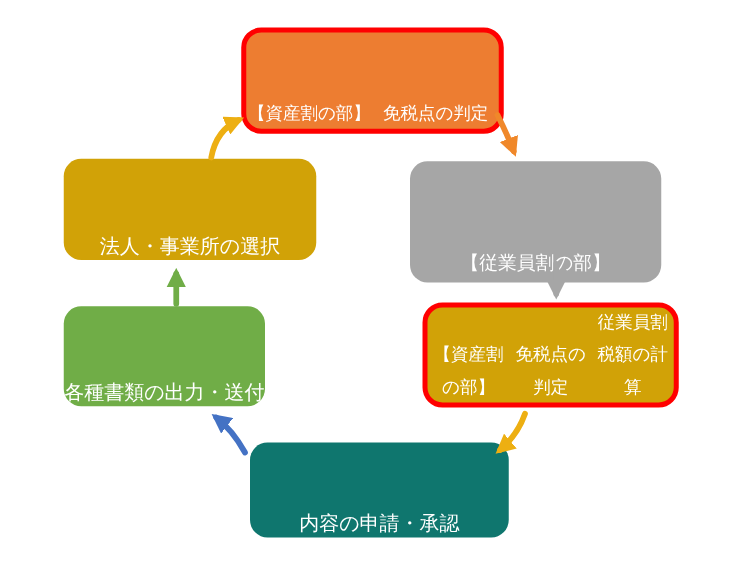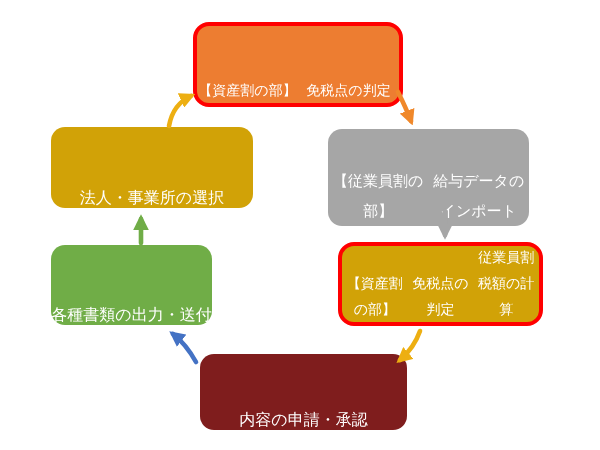--- a/index.html
+++ b/index.html
@@ -7,40 +7,39 @@
   .stage{position:relative;width:600px;height:450px;background:#ffffff;overflow:hidden;}
   .node{position:absolute;display:flex;flex-direction:row;justify-content:center;align-items:flex-end;
         color:#ffffff;text-align:center;box-sizing:border-box;}
   .node .line{width:100%;}
   .r14{border-radius:14px;}
   .r16{border-radius:16px;}
   .highlight{border:4px solid #ff0000;}
   .fill-orange{background:#ED7D31;}
   .fill-gray{background:#A6A6A6;}
   .fill-gold{background:#D1A207;}
-  .fill-blue{background:#7f1d1d;}
+  .fill-blue{background:#0f766e;}
   .fill-green{background:#70AD47;}
   .t3{font-size:14px;line-height:26px;}
   .t2{font-size:15px;line-height:30px;}
   .t1{font-size:16px;line-height:20px;}
   .arrow{position:absolute;}
 </style>
 </head>
 <body>
 
 <div class="stage">
 
   <div class="node fill-orange r16 highlight t3" style="left:193px;top:22px;width:210px;height:85px;">
     <div class="line">【資産割の部】</div>
     <div class="line">免税点の判定</div>
   </div>
 
   <div class="node fill-gray r14 t2" style="left:328px;top:129px;width:201px;height:97px;">
     <div class="line">【従業員割の部】</div>
-    <div class="line">給与データのインポート</div>
   </div>
 
   <div class="node fill-gold r16 highlight t3" style="left:338px;top:242px;width:205px;height:84px;">
     <div class="line">【資産割の部】</div>
     <div class="line">免税点の判定</div>
     <div class="line">従業員割税額の計算</div>
   </div>
 
   <div class="node fill-blue r14 t1" style="left:200px;top:354px;width:207px;height:76px;">
     <div class="line">内容の申請・承認</div>

